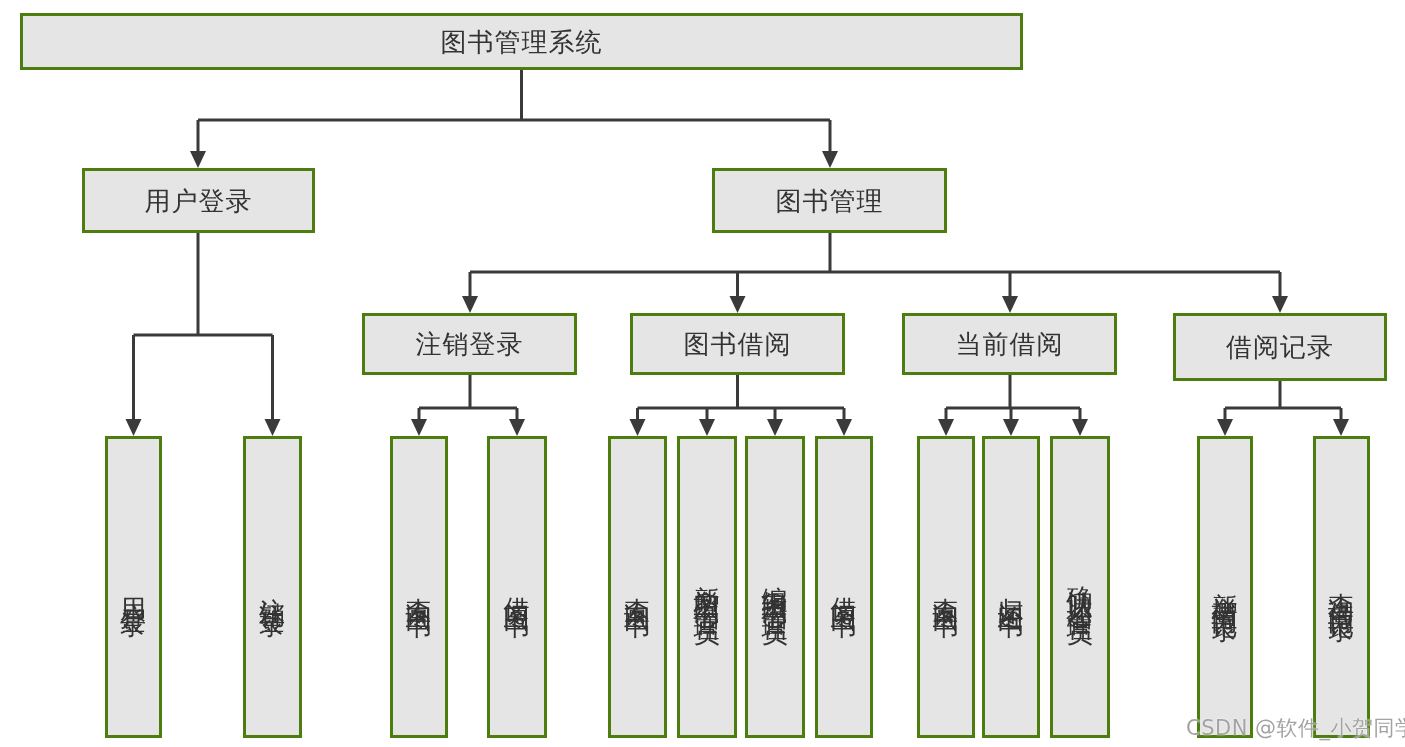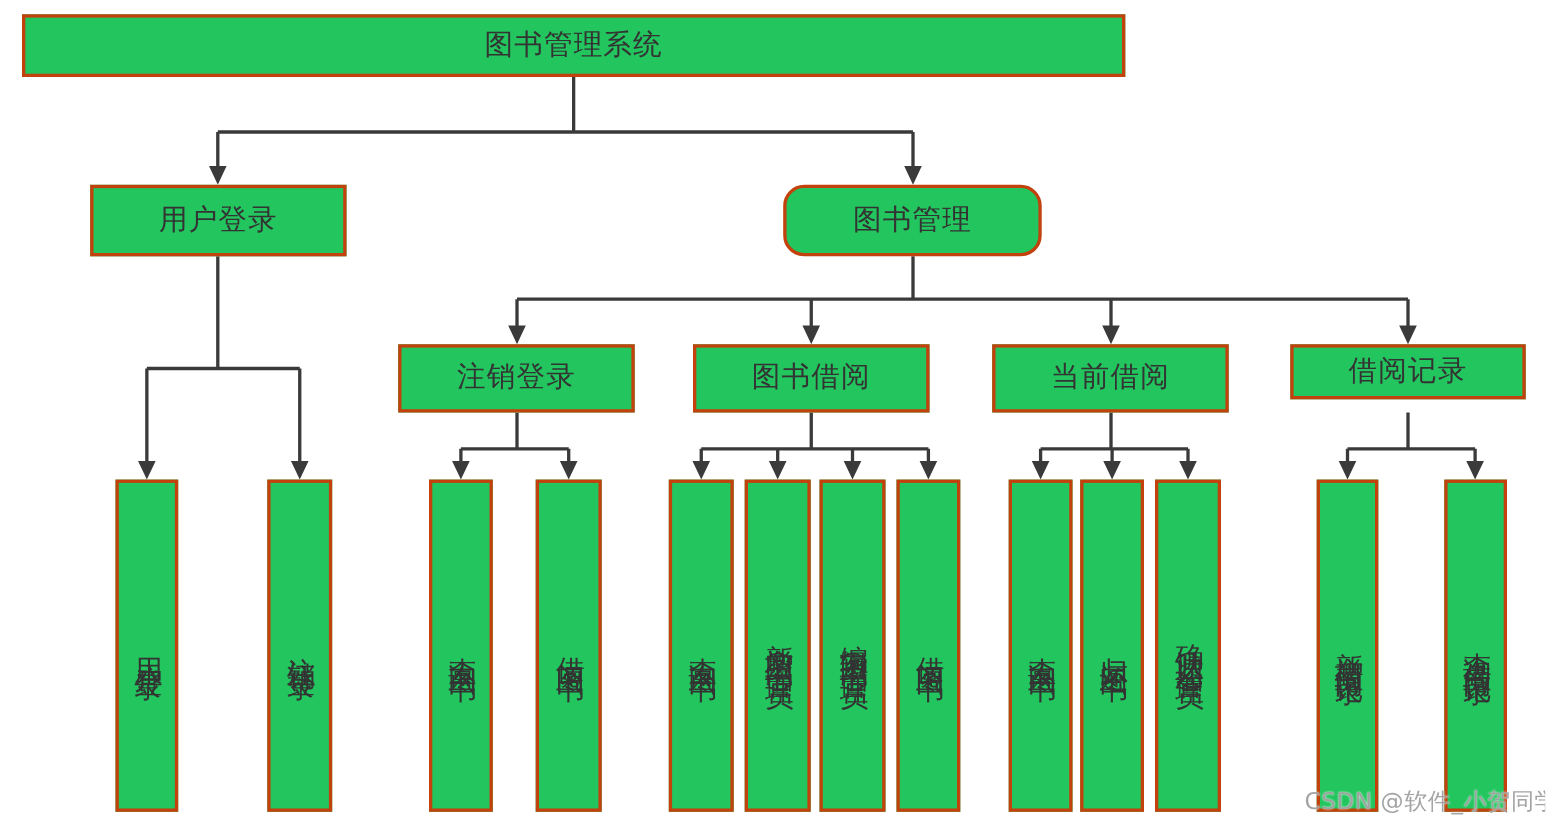--- a/index.html
+++ b/index.html
@@ -7,31 +7,30 @@
     position:relative;
     width:1405px;height:747px;
     background:#ffffff;
     font-family:"DejaVu Sans","Liberation Sans",sans-serif;
     overflow:hidden;
   }
   .connectors{position:absolute;left:0;top:0;width:1405px;height:747px;}
   .node{
     position:absolute;
     box-sizing:border-box;
-    background:#22c55e;
-    border:3px solid #c2410c;
+    background:#e5e5e5;
+    border:3px solid #4d7c0f;
     display:flex;
     align-items:center;
     justify-content:center;
     color:#333333;
     font-size:26px;
     letter-spacing:1px;
     line-height:1;
     z-index:2;
-    font-family:Liberation Mono, monospace;
   }
   .leaf{
     writing-mode:vertical-rl;
     text-orientation:mixed;
     letter-spacing:5px;
     font-size:26px;
     padding:4px 0;
   }
   .watermark{
     position:absolute;
@@ -63,26 +62,26 @@
              M462 296h16L470 313Z M729.5 296h16L737.5 313Z M1002 296h16L1010 313Z M1272 296h16L1280 313Z
              M411 419h16L419 436Z M509 419h16L517 436Z
              M629.5 419h16L637.5 436Z M699 419h16L707 436Z M767 419h16L775 436Z M836 419h16L844 436Z
              M938 419h16L946 436Z M1003 419h16L1011 436Z M1072 419h16L1080 436Z
              M1217 419h16L1225 436Z M1333 419h16L1341 436Z" fill="#3a3a3a" stroke="none"></path>
   </svg>
 
   <div class="node" style="left:20px;top:13px;width:1003px;height:57px;">图书管理系统</div>
 
   <div class="node" style="left:82px;top:168px;width:233px;height:65px;">用户登录</div>
-  <div class="node" style="left:712px;top:168px;width:235px;height:65px;border-radius:19px;">图书管理</div>
+  <div class="node" style="left:712px;top:168px;width:235px;height:65px;">图书管理</div>
 
   <div class="node" style="left:362px;top:313px;width:215px;height:62px;">注销登录</div>
   <div class="node" style="left:902px;top:313px;width:215px;height:62px;">当前借阅</div>
   <div class="node" style="left:630px;top:313px;width:215px;height:62px;">图书借阅</div>
-  <div class="node" style="left:1173px;top:313px;width:214px;height:50px;">借阅记录</div>
+  <div class="node" style="left:1173px;top:313px;width:214px;height:68px;">借阅记录</div>
 
   <div class="node leaf" style="left:105px;top:436px;width:57px;height:302px;">用户登录</div>
   <div class="node leaf" style="left:243px;top:436px;width:59px;height:302px;">注销登录</div>
 
   <div class="node leaf" style="left:390px;top:436px;width:58px;height:302px;">查询图书</div>
   <div class="node leaf" style="left:487px;top:436px;width:60px;height:302px;">借阅图书</div>
 
   <div class="node leaf" style="left:608px;top:436px;width:59px;height:302px;">查询图书</div>
   <div class="node leaf" style="left:677px;top:436px;width:60px;height:302px;">新增图书（管理员）</div>
   <div class="node leaf" style="left:745px;top:436px;width:60px;height:302px;">编辑图书（管理员）</div>

